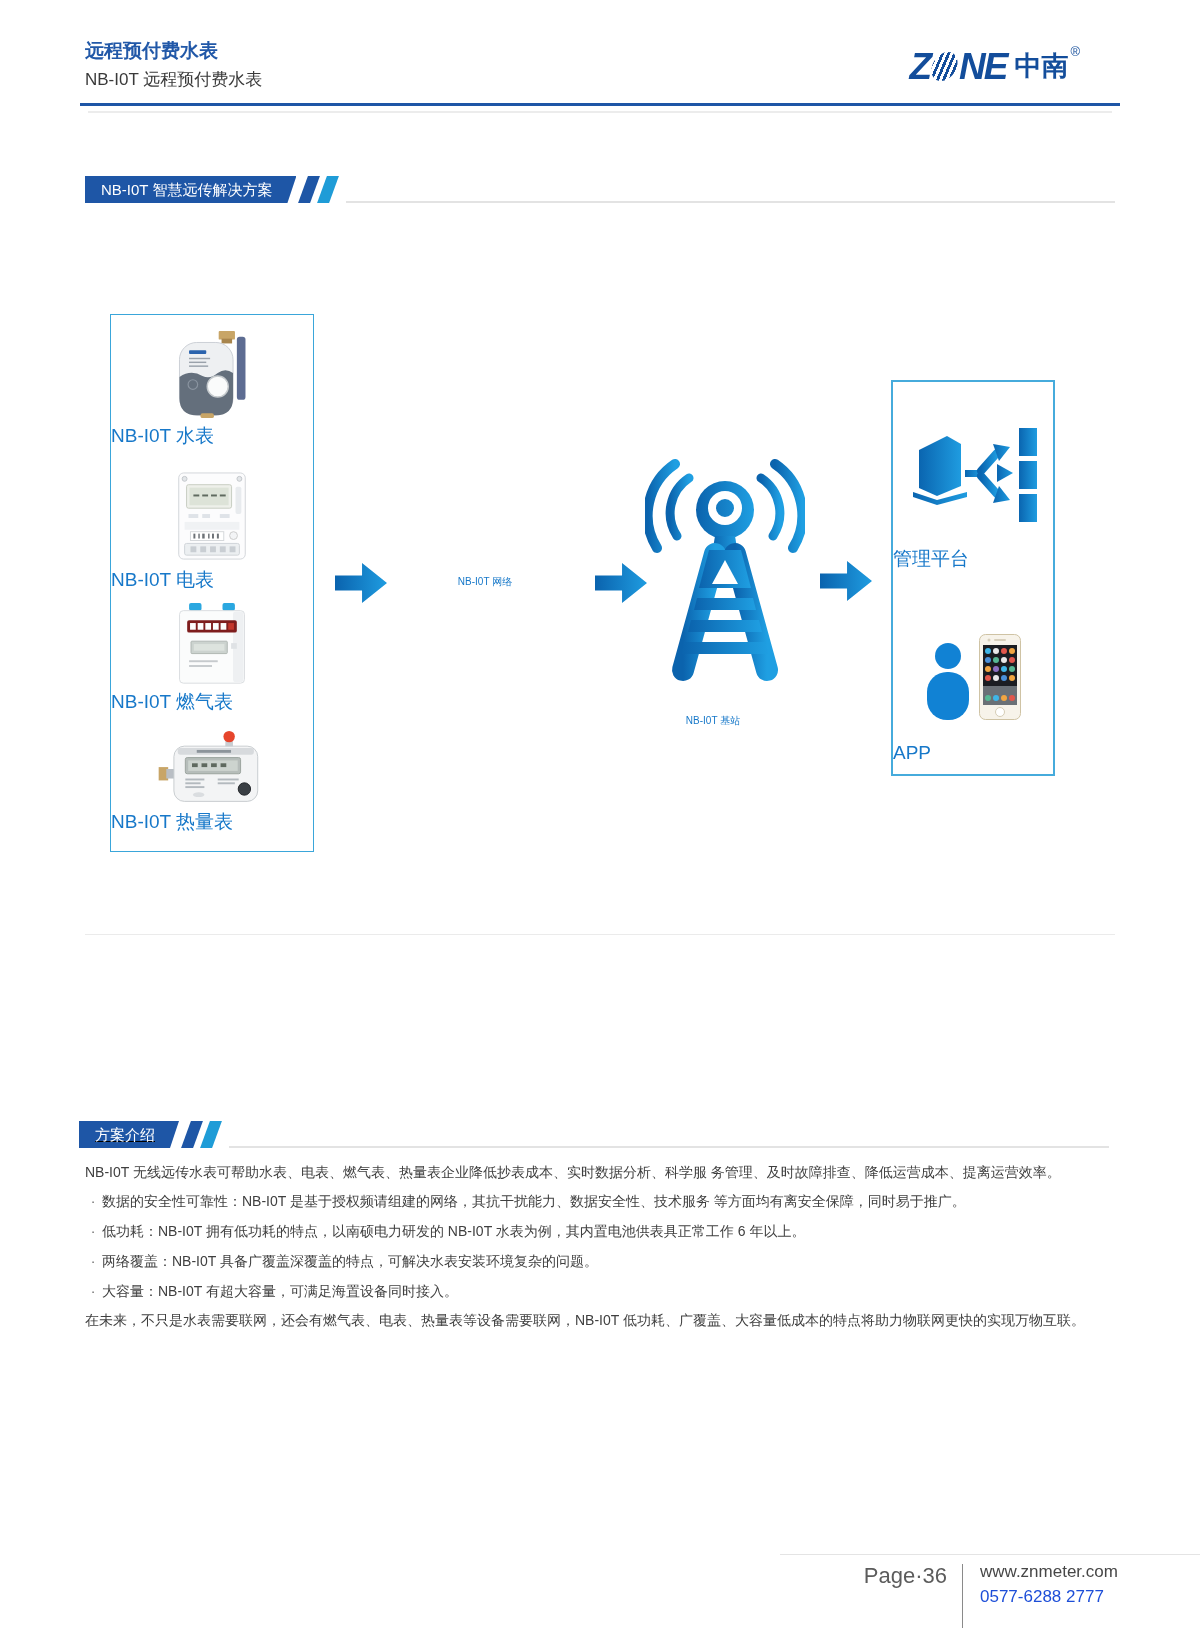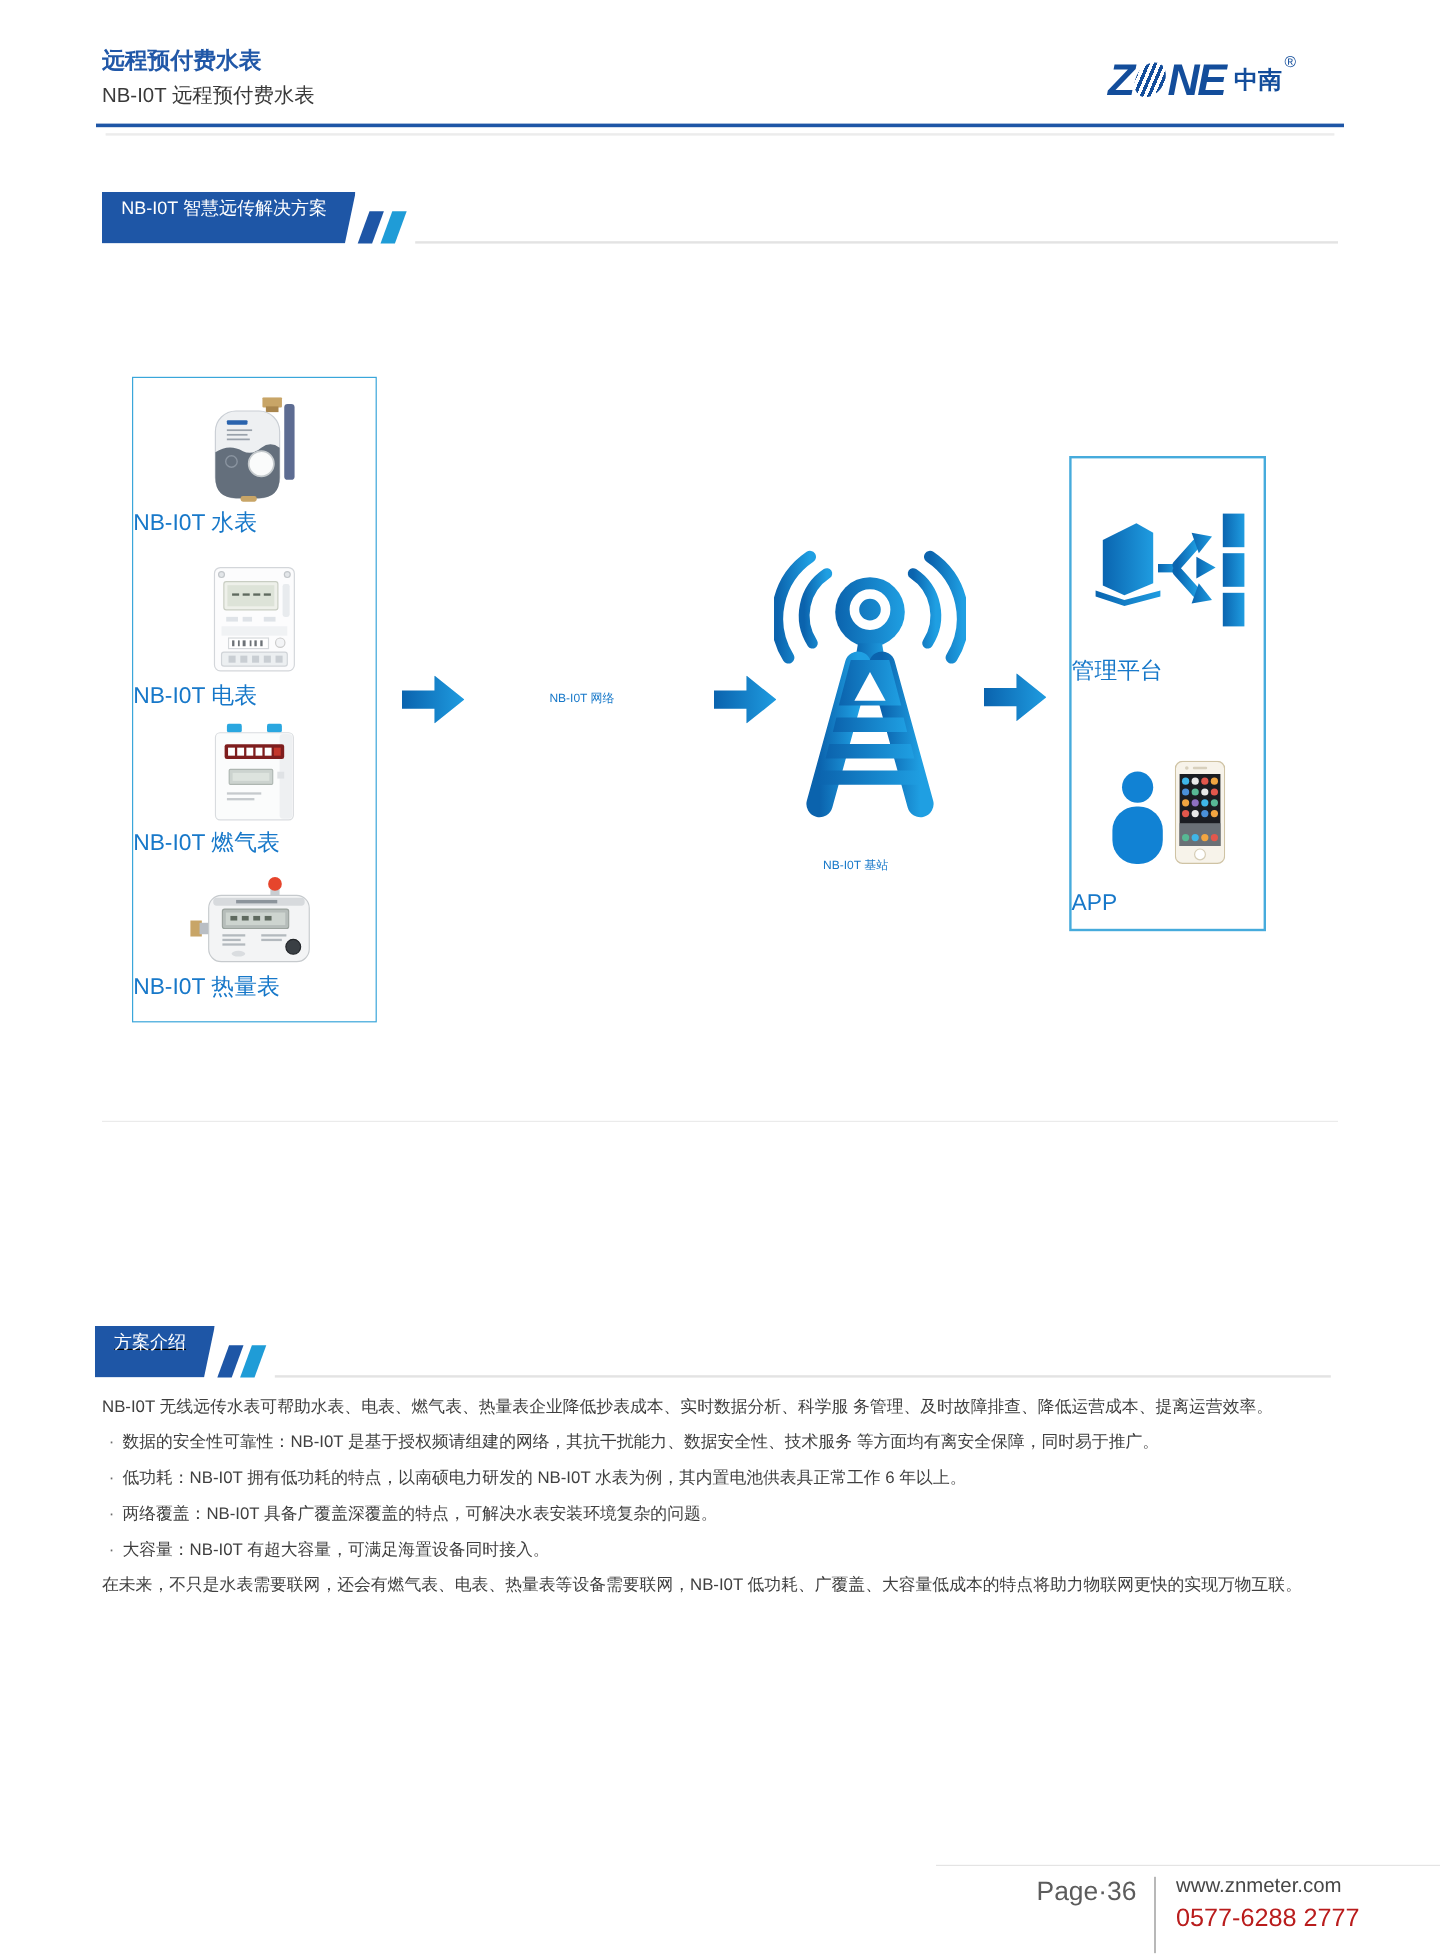--- a/index.html
+++ b/index.html
@@ -10,27 +10,27 @@
   
   .h-title{left:85px;top:38px;font-size:19px;font-weight:bold;color:#2158a8;}
   .h-sub{left:85px;top:68px;font-size:17px;color:#3a3a3a;}
   .h-line-blue{left:80px;top:103px;width:1040px;height:3px;background:#1e56a6;}
   .h-line-gray{left:88px;top:111px;width:1024px;height:2px;background:#ececec;}
   .logo{right:120px;top:48px;display:flex;align-items:center;}
   .lz{font-style:italic;font-weight:900;font-size:37px;color:#134d9b;letter-spacing:-2px;line-height:1;}
   .lo{display:inline-block;width:25px;height:29px;margin:0 2px;border-radius:50%;
       transform:skewX(-14deg);
       background:repeating-linear-gradient(100deg,#134d9b 0 3px,#ffffff 3px 6px);}
-  .lcn{font-weight:900;font-size:20px;color:#134d9b;margin-left:8px;line-height:1;}
+  .lcn{font-weight:900;font-size:27px;color:#134d9b;margin-left:8px;line-height:1;}
   .lreg{font-size:13px;color:#134d9b;align-self:flex-start;margin-top:-4px;margin-left:2px;}
 
   
   .sec-header{display:flex;align-items:flex-end;height:27px;}
   .sec-box{height:27px;line-height:27px;background:#1e56a6;color:#fff;font-size:15px;
-           padding:0 24px 16px 16px;white-space:nowrap;
+           padding:0 24px 0 16px;white-space:nowrap;
            clip-path:polygon(0 0,100% 0,calc(100% - 9px) 100%,0 100%);}
   .stripe{width:12px;height:27px;transform:skewX(-20deg);margin-left:7px;flex:none;}
   .stripe.s1{background:#1e56a6;}
   .stripe.s2{background:#1f9cd7;}
   .sec-line{flex:1;height:2px;background:#e3e3e3;margin-left:12px;}
 
   
   .dev-box{left:110px;top:314px;width:202px;height:536px;border:1px solid #3aa6da;background:#fff;}
   .dev-fig{position:absolute;left:0;width:100%;display:flex;justify-content:center;}
   .dev-label{position:absolute;left:0;width:100%;font-size:19px;color:#1778c9;}
@@ -43,21 +43,21 @@
   
   .txt-line{position:absolute;left:85px;font-size:14px;color:#3f3f3f;white-space:nowrap;}
   .b-dot{display:inline-block;width:16px;color:#6a6a6a;text-align:center;margin-right:1px;}
   .mid-line{left:85px;top:934px;width:1030px;height:1px;background:#ebebeb;}
 
   
   .f-line{left:780px;top:1554px;width:420px;height:1px;background:#e4e4e4;}
   .f-page{left:827px;top:1563px;width:120px;text-align:right;font-size:22px;color:#5c5c5c;}
   .f-vline{left:962px;top:1564px;width:1px;height:64px;background:#8a8a8a;}
   .f-web{left:980px;top:1562px;font-size:17px;color:#474747;}
-  .f-tel{left:980px;top:1587px;font-size:21px;color:#b91c1c;}
+  .f-tel{left:980px;top:1587px;font-size:17px;color:#1d4ed8;}
 </style>
 </head>
 <body>
 
 <div class="page">
 
   <div class="abs h-title">远程预付费水表</div>
   <div class="abs h-sub">NB-I0T 远程预付费水表</div>
   <div class="abs logo">
     <span class="lz">Z</span>

